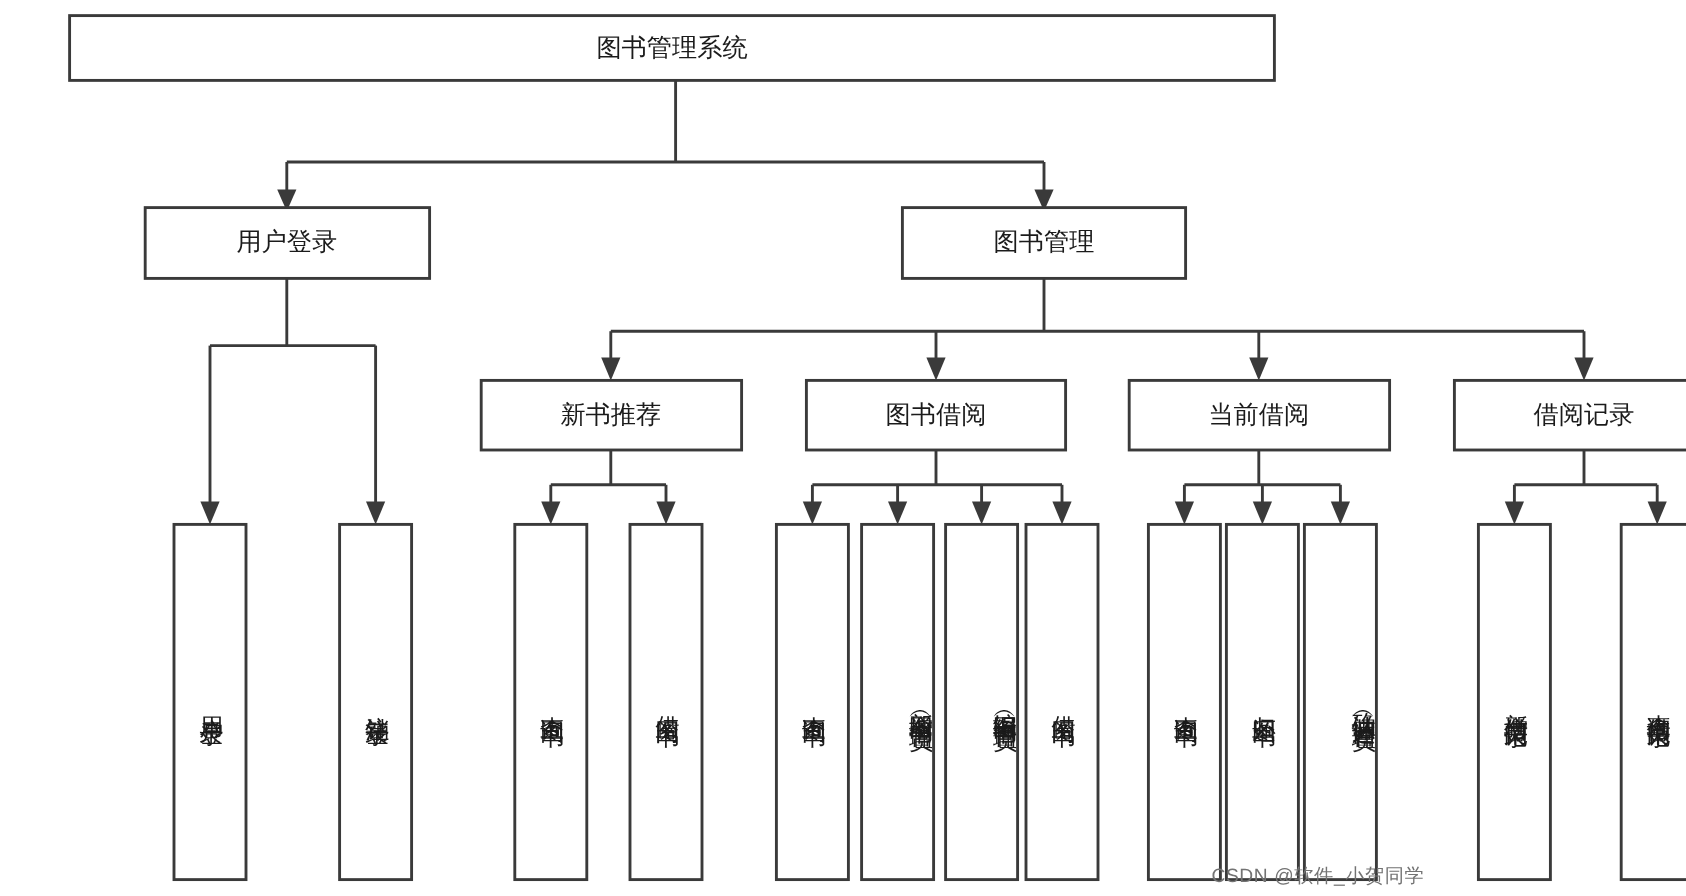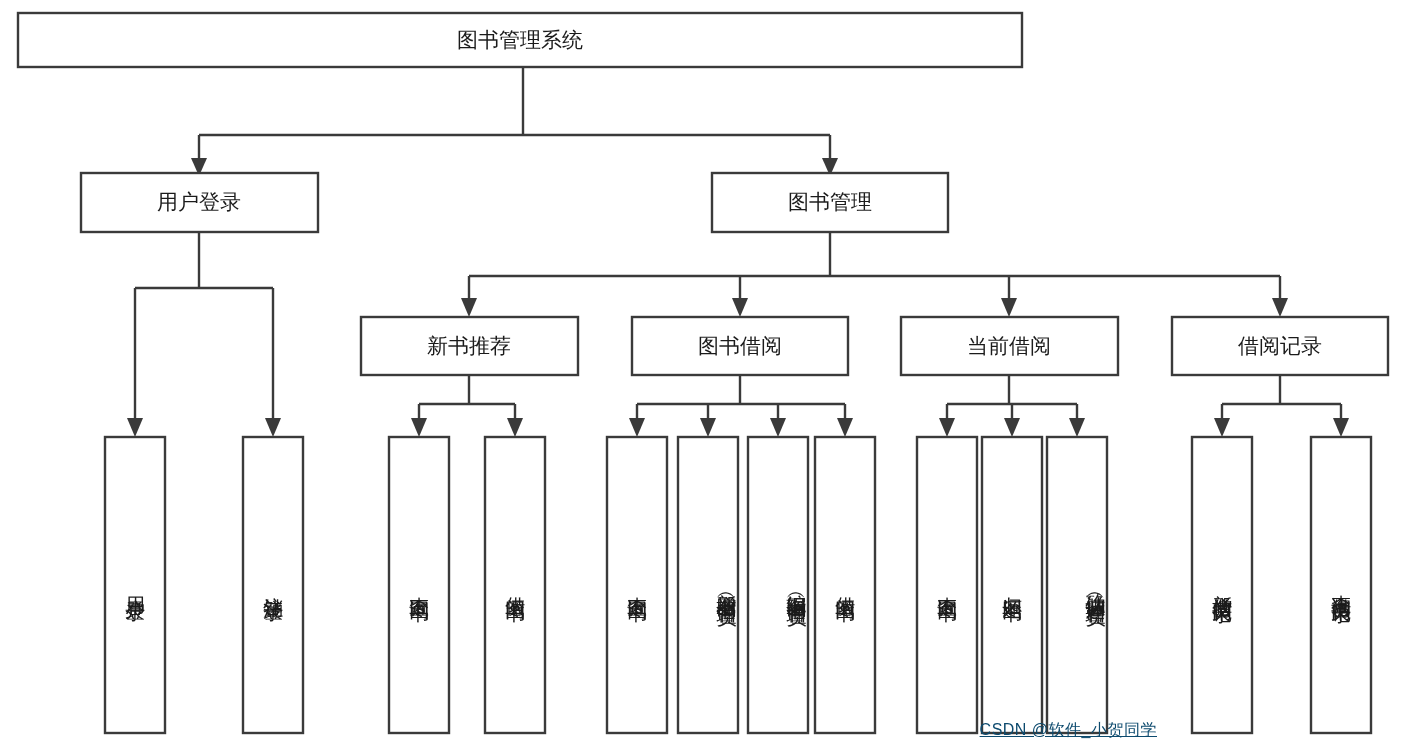--- a/index.html
+++ b/index.html
@@ -11,20 +11,21 @@
     width: 1405px;
     height: 747px;
     font-family: "Liberation Sans", "DejaVu Sans", sans-serif;
     overflow: hidden;
   }
   #diagram-root {
     position: relative;
     width: 1173px;
     height: 747px;
     background: #ffffff;
+    margin-left: 40px;
   }
   svg#diagram-canvas {
     position: absolute;
     left: 0;
     top: 0;
     width: 1405px;
     height: 747px;
     display: block;
   }
   .node-box {
@@ -64,29 +65,28 @@
     white-space: nowrap;
     pointer-events: none;
   }
   .node-label-v.align-top {
     align-items: flex-start;
     padding-top: 4px;
     box-sizing: border-box;
   }
   #watermark {
     position: absolute;
-    right: 16px;
+    right: 26px;
     bottom: 6px;
     font-family: "Liberation Sans", "DejaVu Sans", sans-serif;
     font-size: 16px;
-    color: #0c4a6e;
+    color: #737373;
     letter-spacing: 0.5px;
     white-space: nowrap;
     pointer-events: none;
-    text-decoration: underline;
   }
 </style>
 </head>
 <body>
 
 <div id="diagram-root">
 
   <svg id="diagram-canvas" viewBox="0 0 1405 747">
 
     <g>

